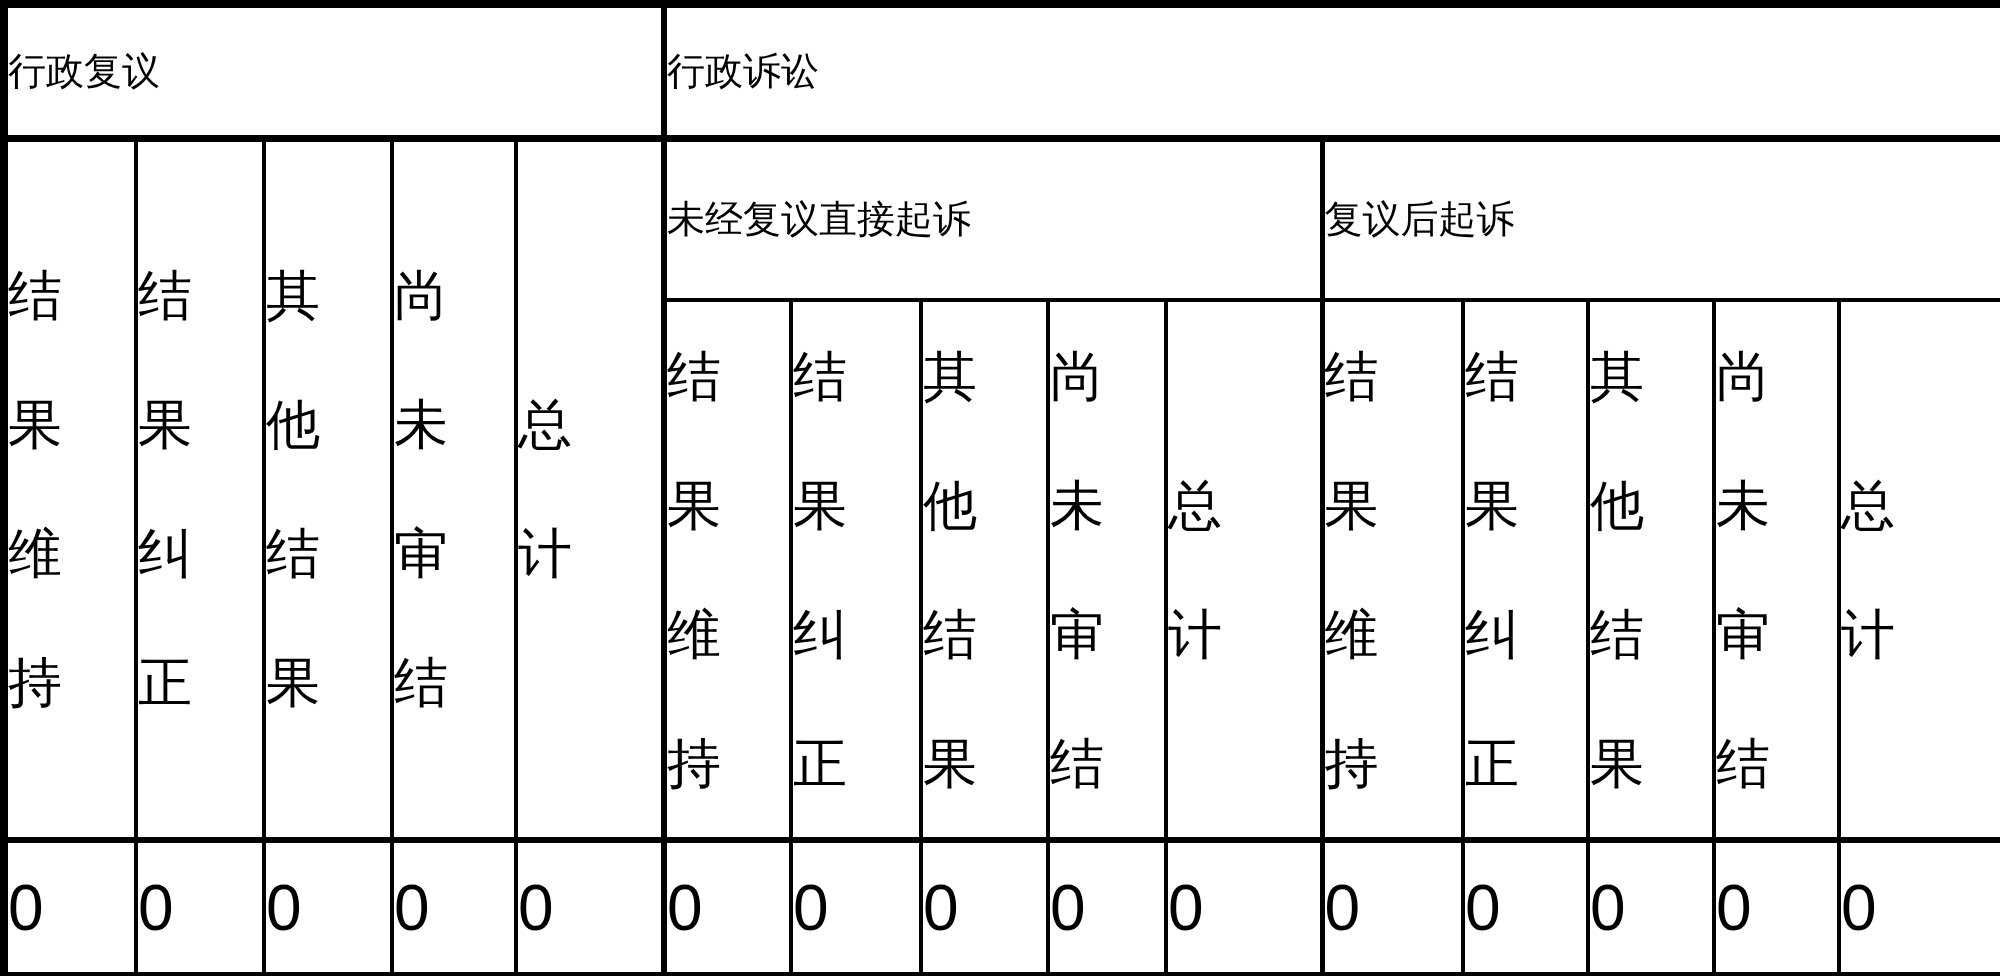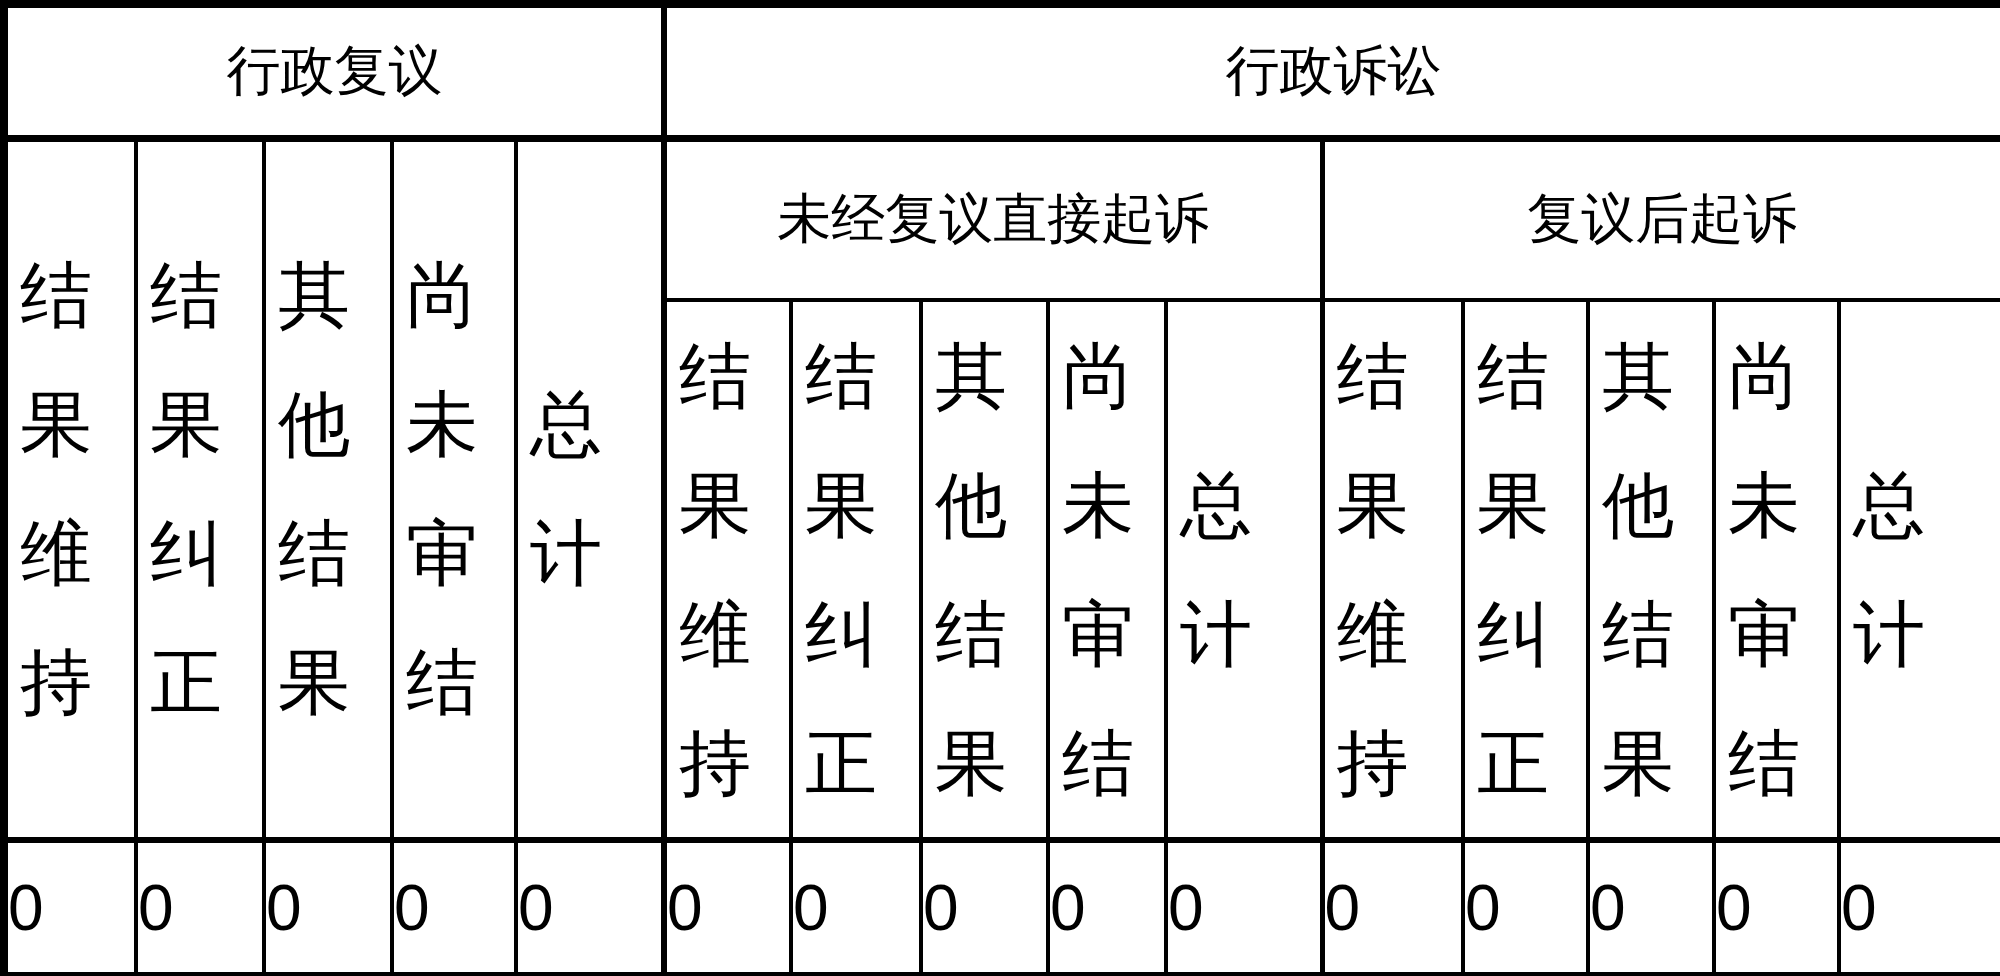--- a/index.html
+++ b/index.html
@@ -30,33 +30,32 @@
     background: #ffffff;
   }
   
   .sep-major  { border-left-width: 6px !important; }
   .sep-minor  { border-left-width: 5px !important; }
   tr.r1 > th  { border-bottom-width: 7px; }
   tr.r4 > td  { border-top-width: 6px; }
 
   
   th.hheader {
-    text-align: center;
+    text-align: left;
     vertical-align: middle;
-    font-size: 54px;
+    font-size: 38px;
     padding-left: 18px;
     white-space: nowrap;
     overflow: hidden;
   }
   
   th.vh { vertical-align: middle; text-align: left; }
   th.vh .v {
     width: 60px;
-    margin-left: 12px;
-    font-size: 72px;
+    font-size: 54px;
     line-height: 129px;
     word-break: break-all;
     text-align: left;
   }
   
   td.data {
     text-align: left;
     vertical-align: middle;
     font-size: 64px;
     padding-left: 14px;

